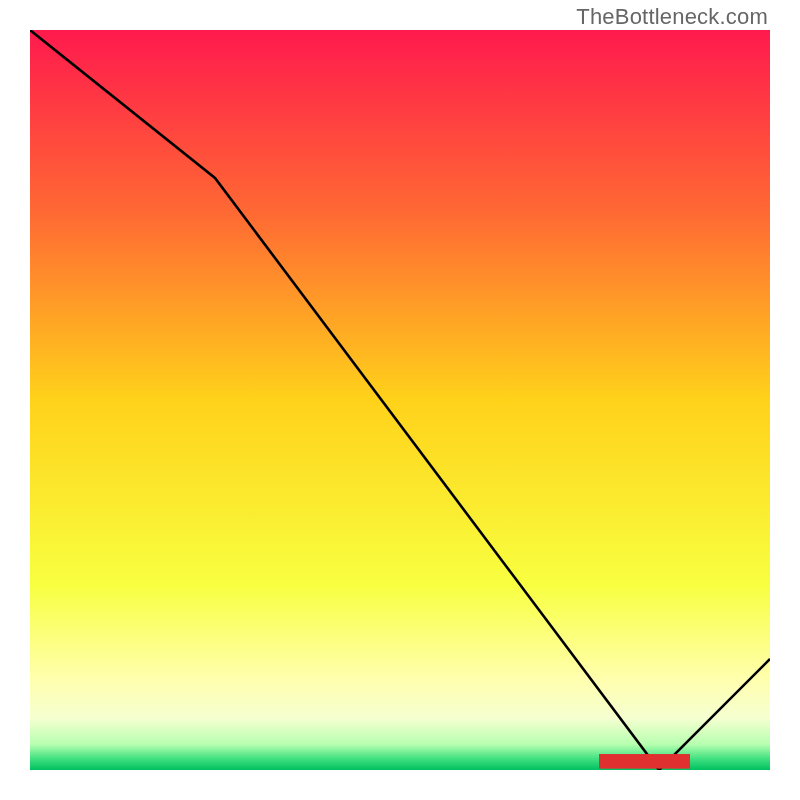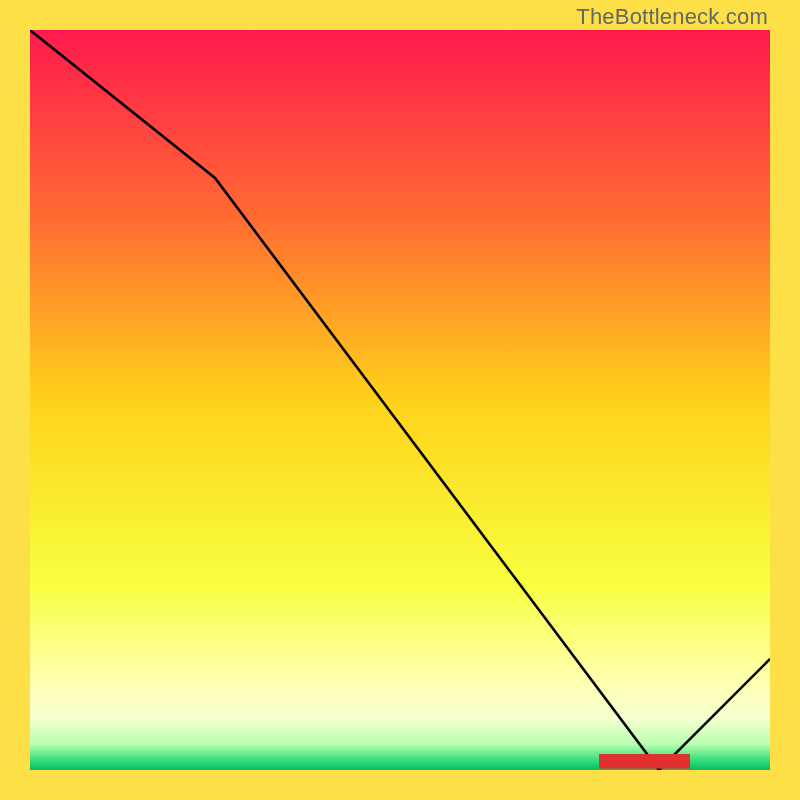--- a/index.html
+++ b/index.html
@@ -9,21 +9,21 @@
     height: 800px;
     background: #000;
     overflow: hidden;
     font-family: Arial, Helvetica, sans-serif;
   }
   .frame {
     position: absolute;
     left: 0; top: 0;
     width: 800px;
     height: 800px;
-    background: #fde047;
+    background: #ffffff;
   }
   .plot-area {
     position: absolute;
     left: 30px;
     top: 30px;
     width: 740px;
     height: 740px;
   }
   .watermark {
     position: absolute;

